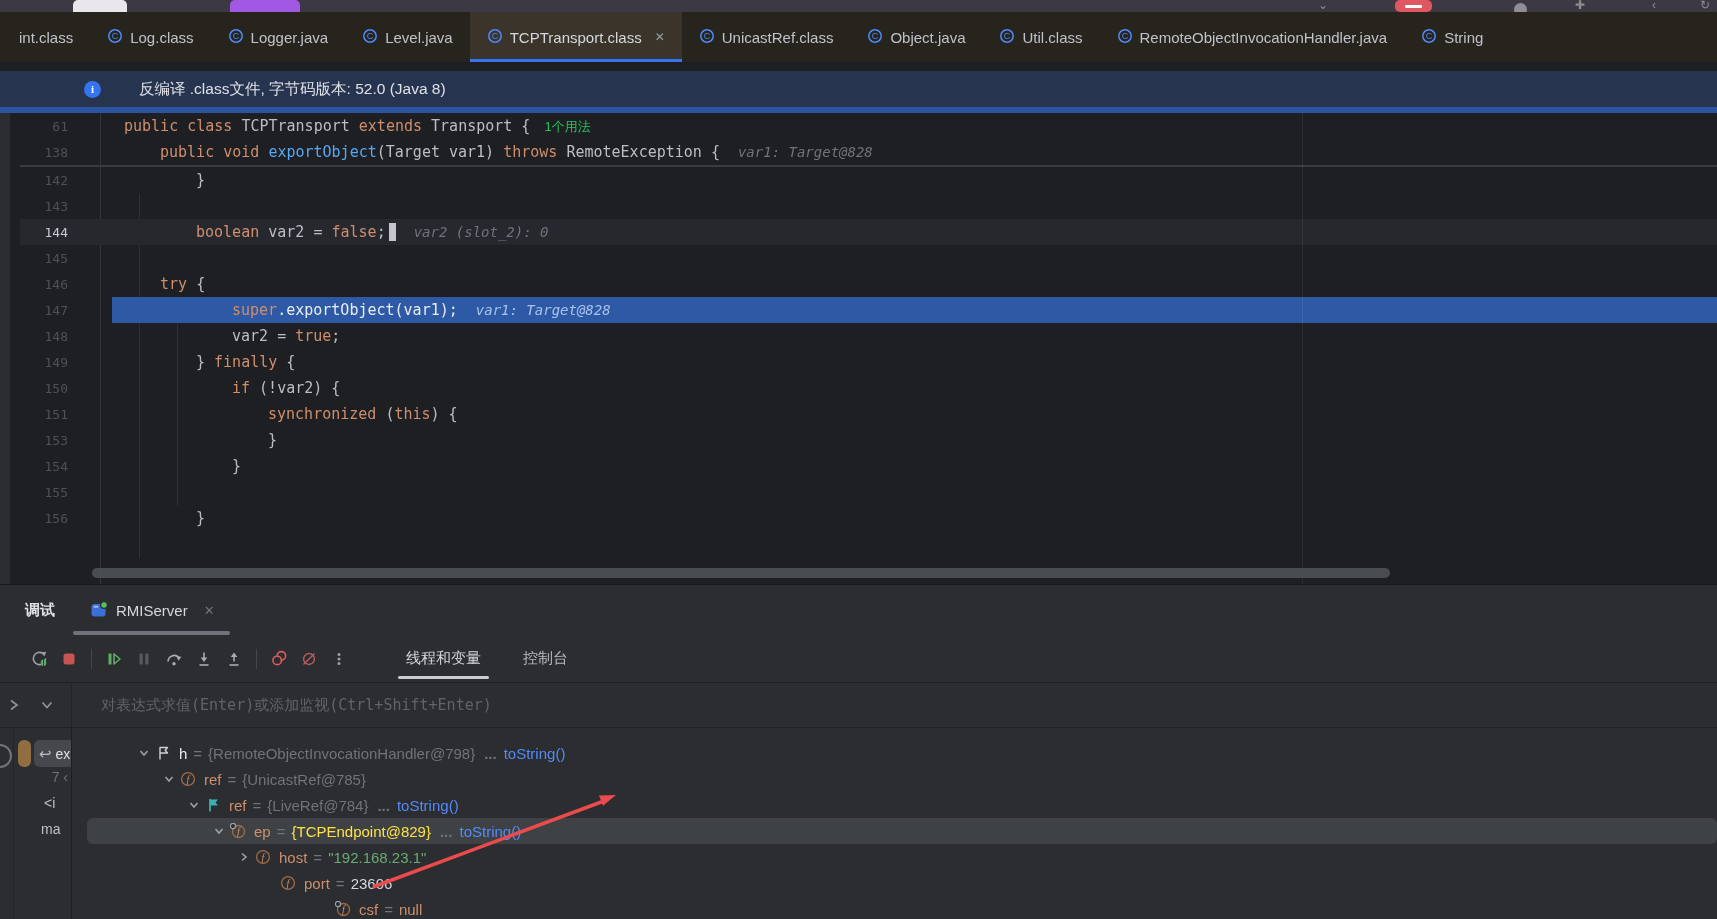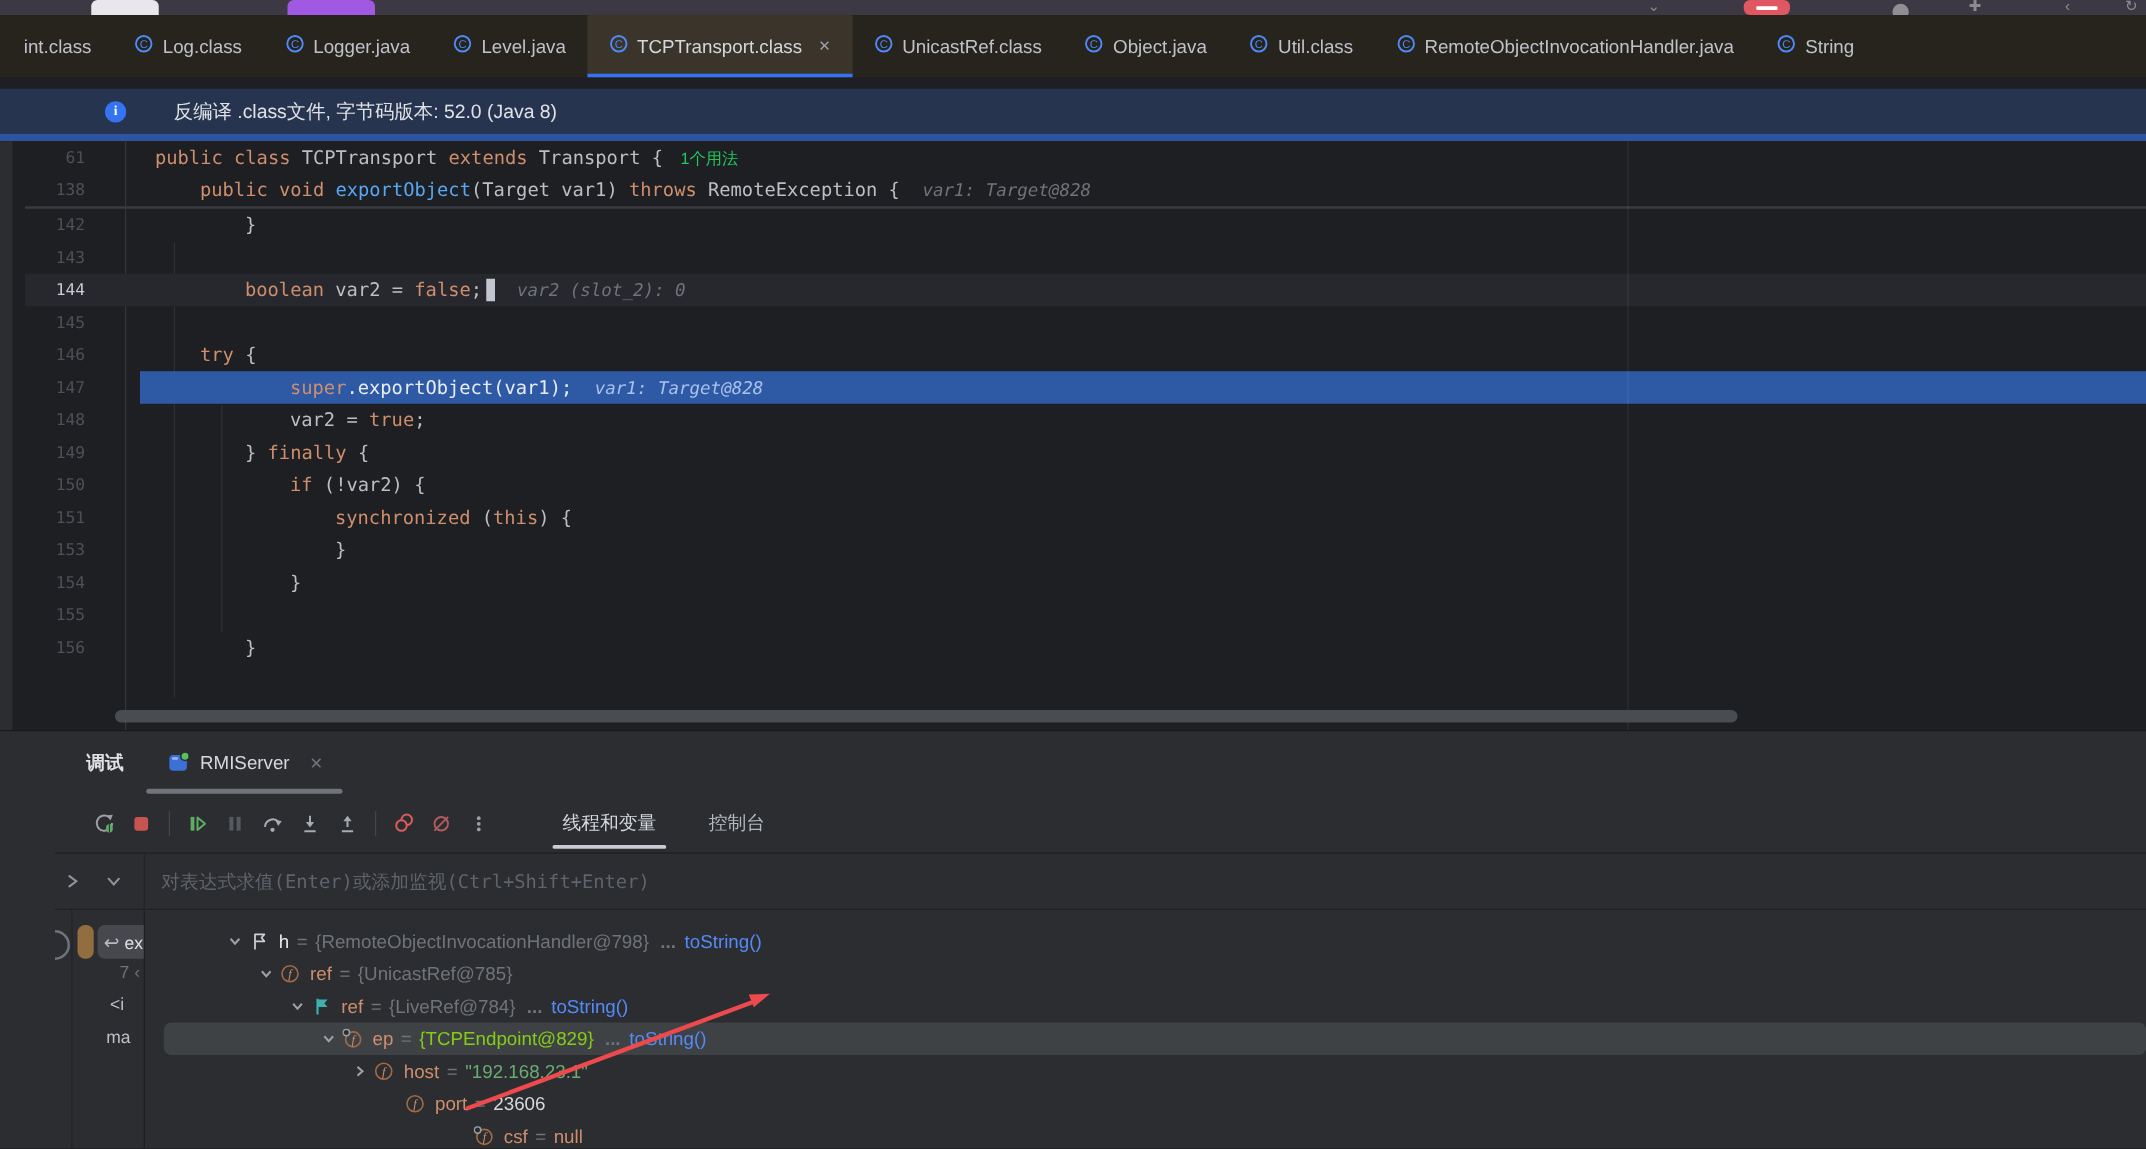--- a/index.html
+++ b/index.html
@@ -47,35 +47,35 @@
   .sticky-sep { height:2px; background:#393b40; }
   .tk-k { color:#cf8e6d; } .tk-d { color:#bcbec4; } .tk-m { color:#56a8f5; }
   .hl-exec .tk-d { color:#e9ecf1; }
   .hint { color:#6f737a; font-style:italic; font-size:14px; margin-left:18px; }
   .hint.blue { color:#a9c2ec; }
   .usages { color:#22c55e; font-size:13px; margin-left:14px; font-family:"Liberation Sans",sans-serif; }
   .caret { display:inline-block; width:7px; height:18px; background:#c2c6cf; margin-left:3px; vertical-align:text-bottom; }
   .hscroll { position:absolute; left:92px; top:455px; width:1298px; height:10px; background:#4e5157; border-radius:5px; opacity:.9; z-index:6; }
   .left-stripe-ed { position:absolute; left:0; top:0; bottom:0; width:10px; background:#2b2d30; }
   
-  .debug { height:335px; background:#2b2d30; border-top:1px solid #1a1b1e; position:relative;padding-left:44px; }
+  .debug { height:335px; background:#2b2d30; border-top:1px solid #1a1b1e; position:relative; }
   .dbg-header { height:50px; display:flex; align-items:center; position:relative; }
   .dbg-title { margin-left:25px; font-weight:bold; color:#dfe1e5; font-size:15px; }
   .session-tab { margin-left:35px; display:flex; align-items:center; gap:8px; color:#d5d8dd; font-size:15px; }
   .session-underline { position:absolute; left:73px; top:46px; width:157px; height:4px; border-radius:2px; background:#70737a; }
   .dbg-toolbar { height:47px; display:flex; align-items:center; padding-left:24px; }
   .tbtn { width:30px; height:28px; display:flex; align-items:center; justify-content:center; flex:none; border-radius:4px; }
   .tsep { width:1px; height:20px; background:#43454a; margin:0 7px; flex:none; }
   .vw-tabs { display:flex; margin-left:42px; }
   .vw-tab { position:relative; padding:0 10px; height:47px; display:flex; align-items:center; font-size:15px; color:#b4b8bf; margin-right:22px; }
   .vw-tab.active { color:#d5d8dd; }
   .vw-tab.active .vw-underline { position:absolute; left:2px; right:2px; bottom:3px; height:3.5px; background:#c9ccd3; border-radius:2px; }
   .dbg-eval { height:46px; border-top:1px solid #1e1f22; border-bottom:1px solid #202124; display:flex; align-items:center; }
   .eval-left { width:72px; align-self:stretch; border-right:1px solid #222428; display:flex; align-items:center; gap:20px; padding-left:8px; flex:none; }
-  .eval-ph { margin-left:13px; color:#5f636b; font-family:"DejaVu Sans Mono","Liberation Mono",monospace; font-size:15px; }
+  .eval-ph { margin-left:29px; color:#5f636b; font-family:"DejaVu Sans Mono","Liberation Mono",monospace; font-size:15px; }
   .dbg-body { height:192px; display:flex; position:relative; }
   .stripe { width:14px; border-right:1px solid #222428; position:relative; overflow:hidden; flex:none; }
   .stripe-circ { position:absolute; left:-12px; top:16px; width:24px; height:24px; border:2px solid #6f737a; border-radius:50%; }
   .frames { width:58px; border-right:1px solid #1e1f22; position:relative; overflow:hidden; flex:none; font-size:14px; }
   .frame-orange { position:absolute; left:4px; top:12px; width:13px; height:27px; background:#916d3f; border-radius:6px; }
   .frame-sel { position:absolute; left:20px; top:12px; width:45px; height:27px; background:#46484d; border-radius:6px 0 0 6px;
                display:flex; align-items:center; gap:4px; padding-left:5px; color:#dfe1e5; overflow:hidden; }
   .frame-sel .ret { color:#b6bac2; font-size:15px; }
   .frame-r1 { position:absolute; right:3px; top:41px; color:#6f737a; }
   .frame-r2 { position:absolute; left:30px; top:67px; color:#bcc0c7; }
@@ -466,21 +466,21 @@
             </span>
             <span class="ticon">
               <svg width="16" height="16" viewBox="0 0 16 16">
                 <circle cx="8.5" cy="8.5" r="6" fill="none" stroke="#a06a44" stroke-width="1.3"></circle>
                 <text x="8.5" y="12" font-size="10" font-style="italic" fill="#cf8e6d" text-anchor="middle" font-family="Liberation Serif,serif">f</text>
                 <circle cx="3" cy="3" r="2.6" fill="#2b2d30" stroke="#9da0a8" stroke-width="1.2"></circle>
               </svg>
             </span>
             <span class="tname">ep</span>
             <span class="teq">=</span>
-            <span class="tval" style="color: #84cc16;">{TCPEndpoint@829}</span>
+            <span class="tval" style="color: #fde047;">{TCPEndpoint@829}</span>
             <span class="tdots">...</span>
             <span class="tlink">toString()</span>
           </div>
           <div class="trow">
             <span style="width: 162px; flex: 0 0 auto;"></span>
             <span class="chev">
               <svg width="14" height="14" viewBox="0 0 14 14">
                 <polyline points="5,3.5 9,7 5,10.5" fill="none" stroke="#9da0a8" stroke-width="1.6"></polyline>
               </svg>
             </span>

